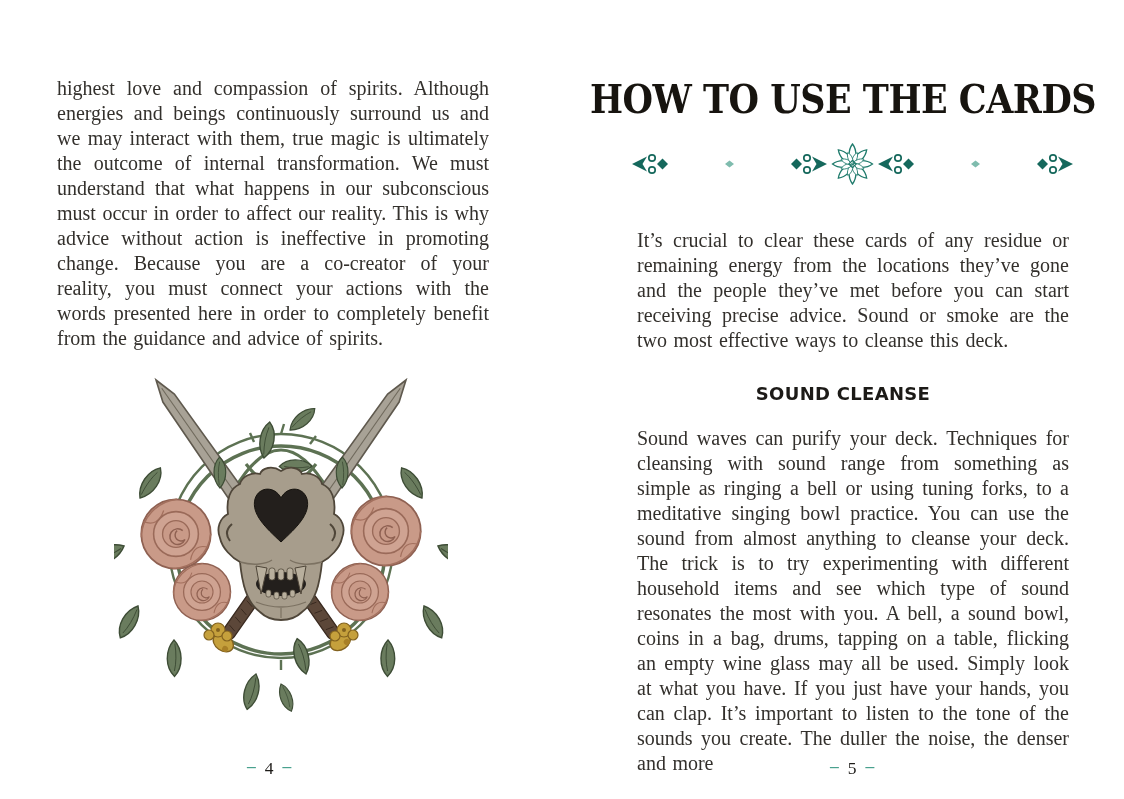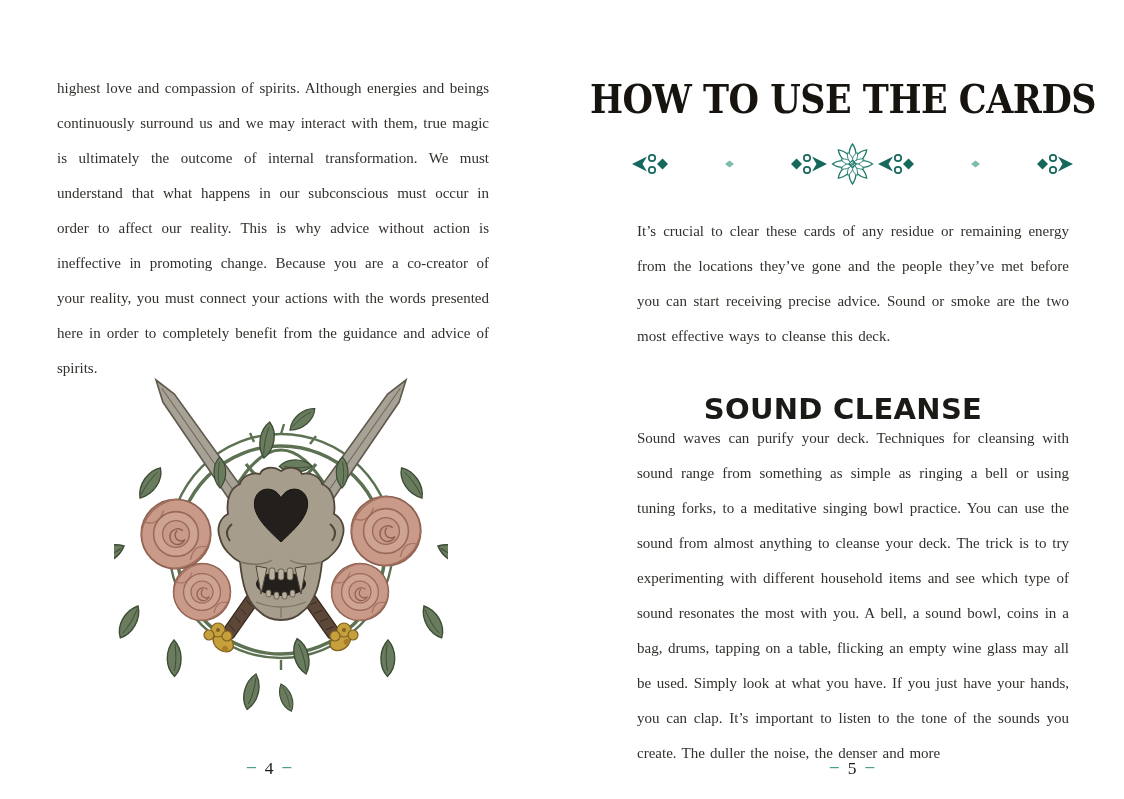--- a/index.html
+++ b/index.html
@@ -6,37 +6,37 @@
   body{
     width:1124px;height:799px;position:relative;background:#ffffff;
     font-family:"Liberation Serif", serif;color:#2f2b28;overflow:hidden;
   }
   .page{position:absolute;top:0;height:799px;width:562px;}
   #page-left{left:0;}
   #page-right{left:562px;}
 
   .body-par{
     position:absolute;text-align:justify;
-    font-size:15px;line-height:35px;color:#33302c;
+    font-size:20px;line-height:25px;color:#33302c;
     word-spacing:1.5px;
   }
   #left-par{left:57px;top:56px;width:432px;}
-  #intro-par{left:75px;top:199px;width:432px;}
+  #intro-par{left:75px;top:208px;width:432px;}
   #section-par{left:75px;top:406px;width:432px;}
 
   .chapter-title{
     position:absolute;left:0;top:52px;width:562px;text-align:center;
     font-family:"DejaVu Serif", serif;font-weight:bold;
     font-size:35px;letter-spacing:-0.5px;color:#17140f;
     transform:scaleY(1.14);transform-origin:50% 0;white-space:nowrap;
   }
   .section-heading{
     position:absolute;left:0;top:368px;width:562px;text-align:center;
     font-family:"DejaVu Sans", sans-serif;font-weight:bold;
-    font-size:29px;letter-spacing:0.3px;color:#1c1a17;
+    font-size:18px;letter-spacing:0.3px;color:#1c1a17;
   }
   .divider-wrap{position:absolute;left:70px;top:140px;width:441px;height:48px;}
   .illustration-wrap{position:absolute;left:114px;top:368px;width:334px;height:352px;}
 
   .page-num{
     position:absolute;bottom:20px;width:100%;text-align:center;
     font-size:17.5px;color:#1d1b18;
   }
   #page-num-left{left:-12px;}
   #page-num-right{left:9px;}

